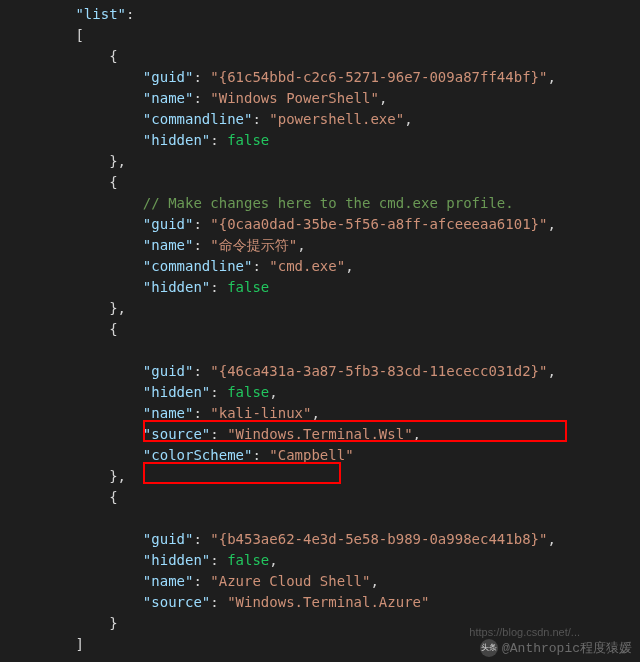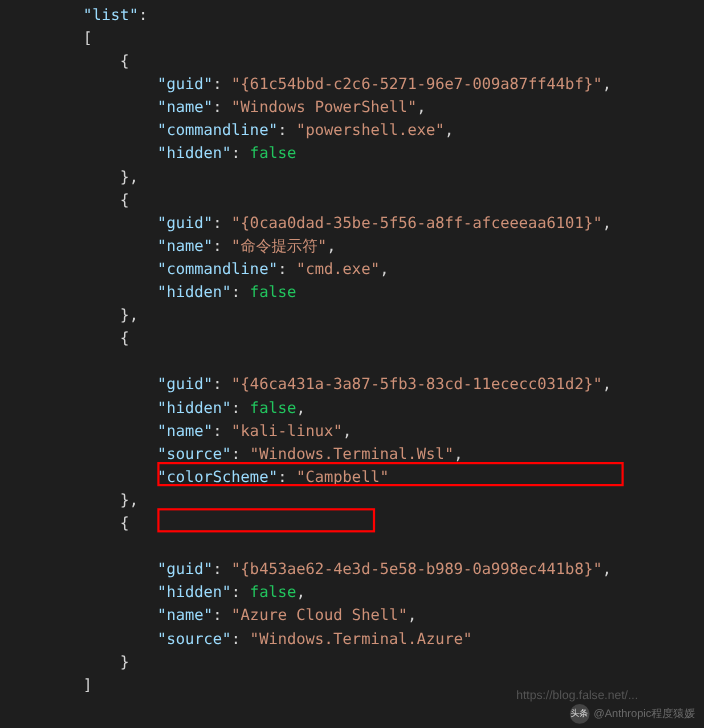--- a/index.html
+++ b/index.html
@@ -26,22 +26,22 @@
       border: 2px solid #ff0000;
       pointer-events: none;
     }
     .box1 { left: 143px; top: 420px; width: 424px; height: 22px; }
     .box2 { left: 143px; top: 462px; width: 198px; height: 22px; }
     .watermark {
       position: absolute;
       right: 8px;
       bottom: 4px;
       color: #6b6b6b;
-      font-size: 10px;
-      font-family: Liberation Sans, sans-serif;
+      font-size: 13px;
+      font-family: Liberation Mono, monospace;
       display: flex;
       align-items: center;
       gap: 4px;
     }
     .watermark::before {
       content: "头条";
       background: #444;
       border-radius: 50%;
       width: 18px;
       height: 18px;
@@ -68,20 +68,21 @@
   <div class="line">        <span class="punct">[</span></div>
 
   <div class="line">            <span class="punct">{</span></div>
   <div class="line">                <span class="key">"guid"</span><span class="punct">: </span><span class="string">"{61c54bbd-c2c6-5271-96e7-009a87ff44bf}"</span><span class="punct">,</span></div>
   <div class="line">                <span class="key">"name"</span><span class="punct">: </span><span class="string">"Windows PowerShell"</span><span class="punct">,</span></div>
   <div class="line">                <span class="key">"commandline"</span><span class="punct">: </span><span class="string">"powershell.exe"</span><span class="punct">,</span></div>
   <div class="line">                <span class="key">"hidden"</span><span class="punct">: </span><span class="const">false</span></div>
   <div class="line">            <span class="punct">},</span></div>
 
   <div class="line">            <span class="punct">{</span></div>
+  <div class="line">                <span class="comment">// Make changes here to the cmd.exe profile.</span></div>
   <div class="line">                <span class="key">"guid"</span><span class="punct">: </span><span class="string">"{0caa0dad-35be-5f56-a8ff-afceeeaa6101}"</span><span class="punct">,</span></div>
   <div class="line">                <span class="key">"name"</span><span class="punct">: </span><span class="string">"命令提示符"</span><span class="punct">,</span></div>
   <div class="line">                <span class="key">"commandline"</span><span class="punct">: </span><span class="string">"cmd.exe"</span><span class="punct">,</span></div>
   <div class="line">                <span class="key">"hidden"</span><span class="punct">: </span><span class="const">false</span></div>
   <div class="line">            <span class="punct">},</span></div>
 
   <div class="line">            <span class="punct">{</span></div>
   <div class="line"> </div>
   <div class="line">                <span class="key">"guid"</span><span class="punct">: </span><span class="string">"{46ca431a-3a87-5fb3-83cd-11ececc031d2}"</span><span class="punct">,</span></div>
   <div class="line">                <span class="key">"hidden"</span><span class="punct">: </span><span class="const">false</span><span class="punct">,</span></div>
@@ -96,16 +97,16 @@
   <div class="line">                <span class="key">"hidden"</span><span class="punct">: </span><span class="const">false</span><span class="punct">,</span></div>
   <div class="line">                <span class="key">"name"</span><span class="punct">: </span><span class="string">"Azure Cloud Shell"</span><span class="punct">,</span></div>
   <div class="line">                <span class="key">"source"</span><span class="punct">: </span><span class="string">"Windows.Terminal.Azure"</span></div>
   <div class="line">            <span class="punct">}</span></div>
   <div class="line">        <span class="punct">]</span></div>
 </div>
 
 <div class="highlight-box box1"></div>
 <div class="highlight-box box2"></div>
 
-<div class="watermark2">https://blog.false.net/...</div>
+<div class="watermark2">https://blog.csdn.net/...</div>
 <div class="watermark">
     <span>@Anthropic程度猿媛</span>
   </div>
 
 </body></html>

